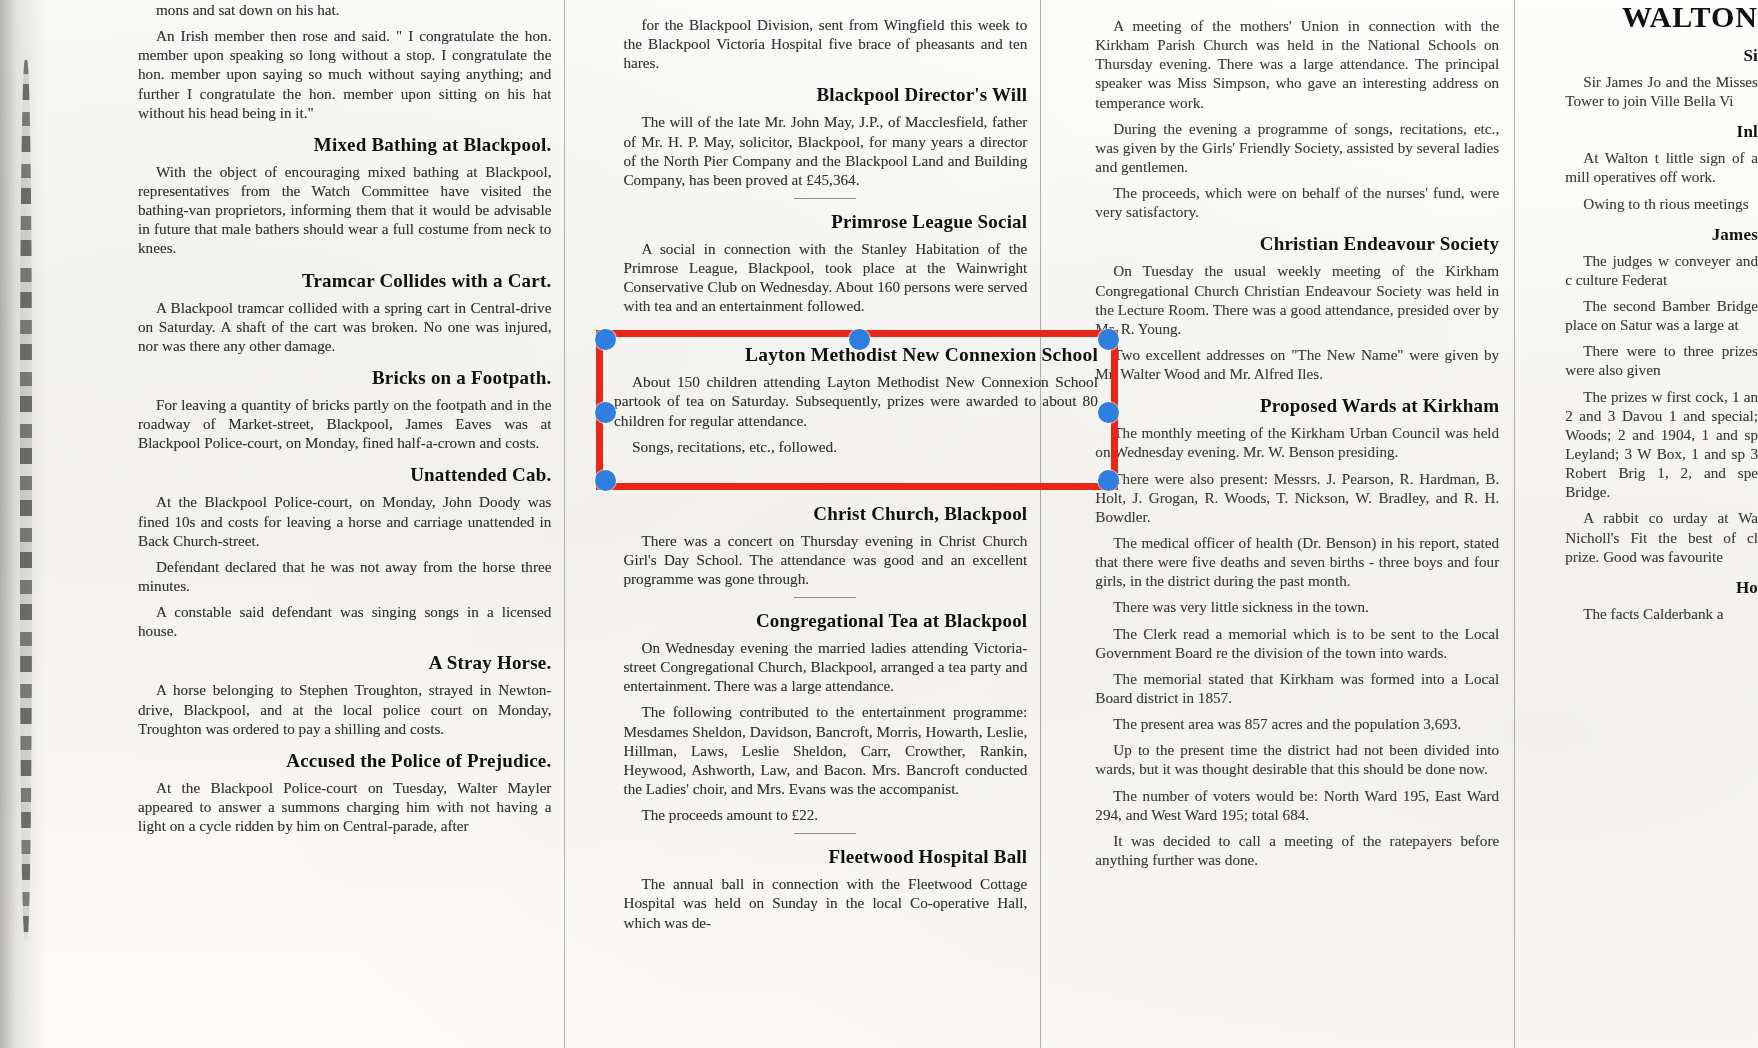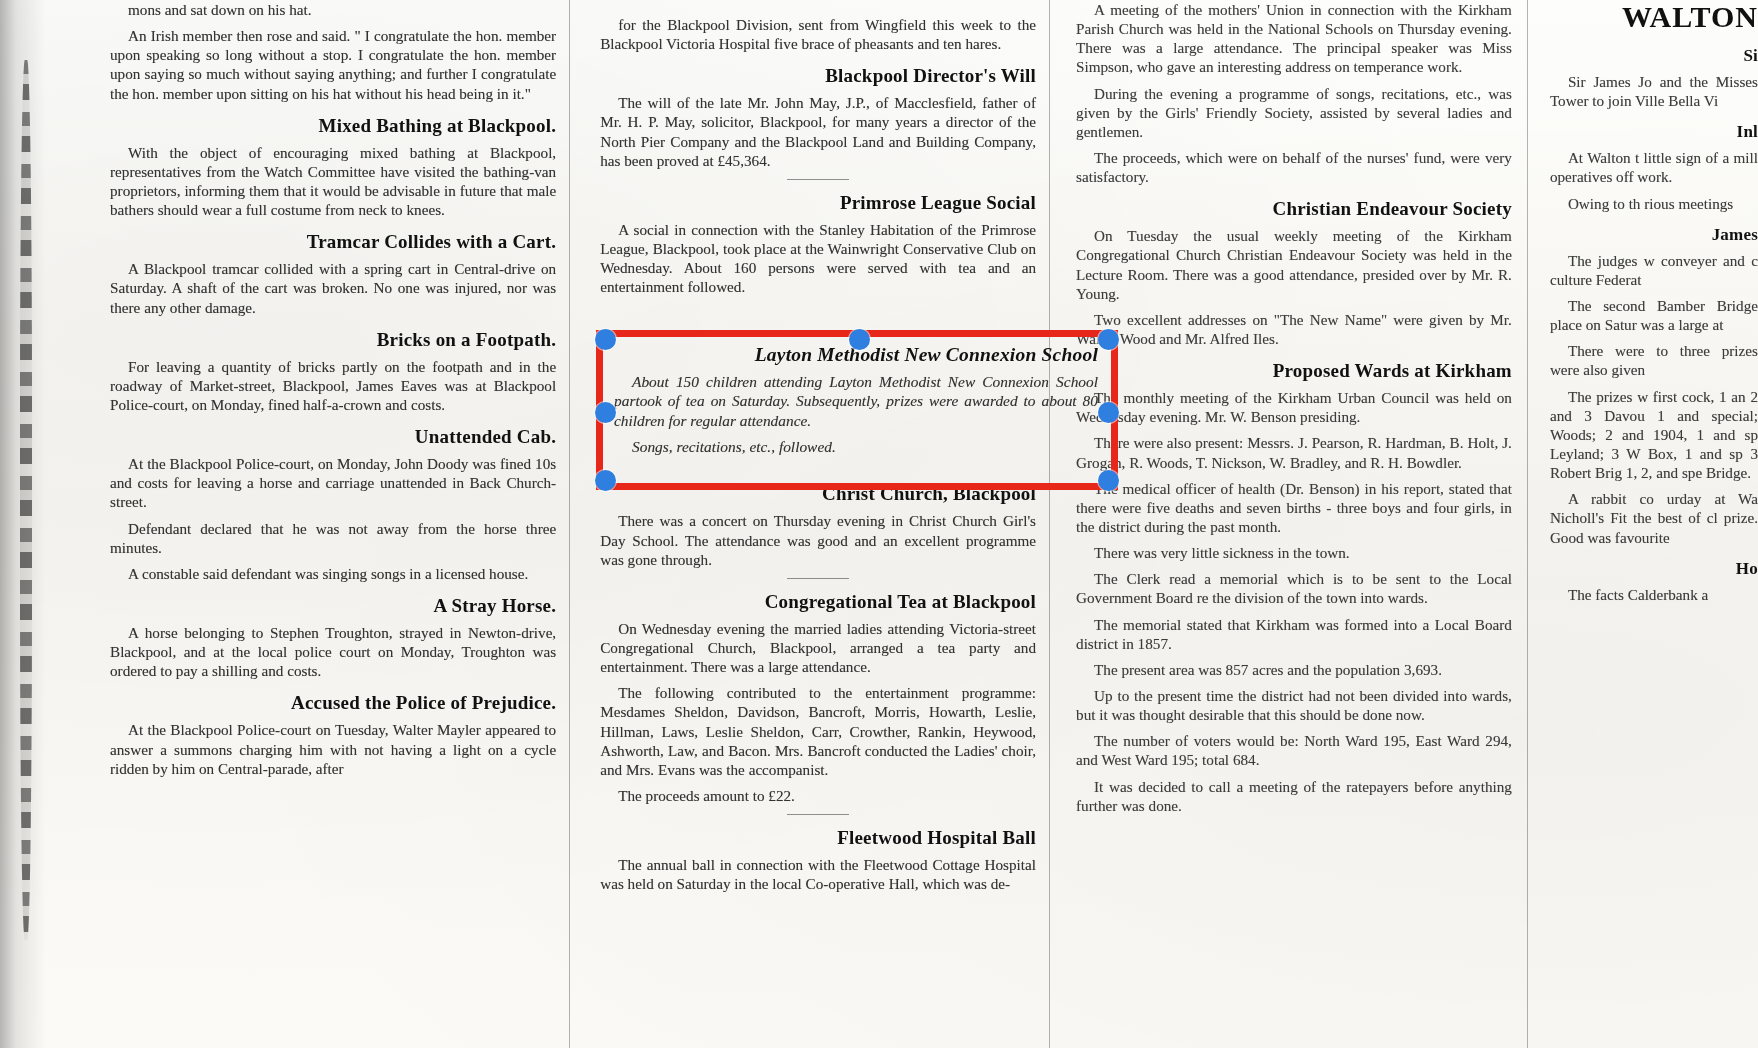--- a/index.html
+++ b/index.html
@@ -55,24 +55,25 @@
   .columns {
     position: absolute;
     inset: 0;
     display: flex;
     padding: 0 0 0 110px;
     box-sizing: border-box;
   }
   .col {
     position: relative;
     box-sizing: border-box;
+    margin-left: 28px;
   }
   .col-1 { width: 500px; padding-right: 24px; }
   .col-2 { width: 505px; padding: 15px 20px; }
-  .col-3 { width: 505px; padding: 0 20px; }
+  .col-3 { width: 505px; padding: 16px 20px; }
   .col-4 { width: 240px; padding-left: 18px; }
 
   .rule-v {
     position: absolute;
     top: 0;
     width: 1px;
     height: 100%;
     background: rgba(40,40,40,0.35);
   }
 
@@ -147,21 +148,20 @@
   .h-br { right: -8px; bottom: -8px; }
 
   
   .selected-article {
     position: absolute;
     left: 606px;
     top: 338px;
     width: 500px;
     box-sizing: border-box;
     padding: 2px 8px 0 8px;
-    font-style: italic;
   }
   .selected-article h2.head {
     margin-top: 4px;
     font-size: 19.5px;
   }
   .selected-article p.body {
     font-size: 15.4px;
   }
 </style>
 </head>
@@ -218,21 +218,21 @@
       <p class="body blurry">There was a concert on Thursday evening in Christ Church Girl's Day School. The attendance was good and an excellent programme was gone through.</p>
       <div class="hr-short"></div>
 
       <h2 class="head">Congregational Tea at Blackpool</h2>
       <p class="body blurry">On Wednesday evening the married ladies attending Victoria-street Congregational Church, Blackpool, arranged a tea party and entertainment. There was a large attendance.</p>
       <p class="body blurry">The following contributed to the entertainment programme: Mesdames Sheldon, Davidson, Bancroft, Morris, Howarth, Leslie, Hillman, Laws, Leslie Sheldon, Carr, Crowther, Rankin, Heywood, Ashworth, Law, and Bacon. Mrs. Bancroft conducted the Ladies' choir, and Mrs. Evans was the accompanist.</p>
       <p class="body blurry">The proceeds amount to £22.</p>
       <div class="hr-short"></div>
 
       <h2 class="head">Fleetwood Hospital Ball</h2>
-      <p class="body blurry">The annual ball in connection with the Fleetwood Cottage Hospital was held on Saturday in the local Co-operative Hall, which was de-</p>
+      <p class="body blurry">The annual ball in connection with the Fleetwood Cottage Hospital was held on Sunday in the local Co-operative Hall, which was de-</p>
     </div>
 
     <div class="col col-3">
       <div class="rule-v" style="right:4px;"></div>
 
       <p class="body blurrier">A meeting of the mothers' Union in connection with the Kirkham Parish Church was held in the National Schools on Thursday evening. There was a large attendance. The principal speaker was Miss Simpson, who gave an interesting address on temperance work.</p>
       <p class="body blurrier">During the evening a programme of songs, recitations, etc., was given by the Girls' Friendly Society, assisted by several ladies and gentlemen.</p>
       <p class="body blurrier">The proceeds, which were on behalf of the nurses' fund, were very satisfactory.</p>
 
       <h2 class="head">Christian Endeavour Society</h2>

